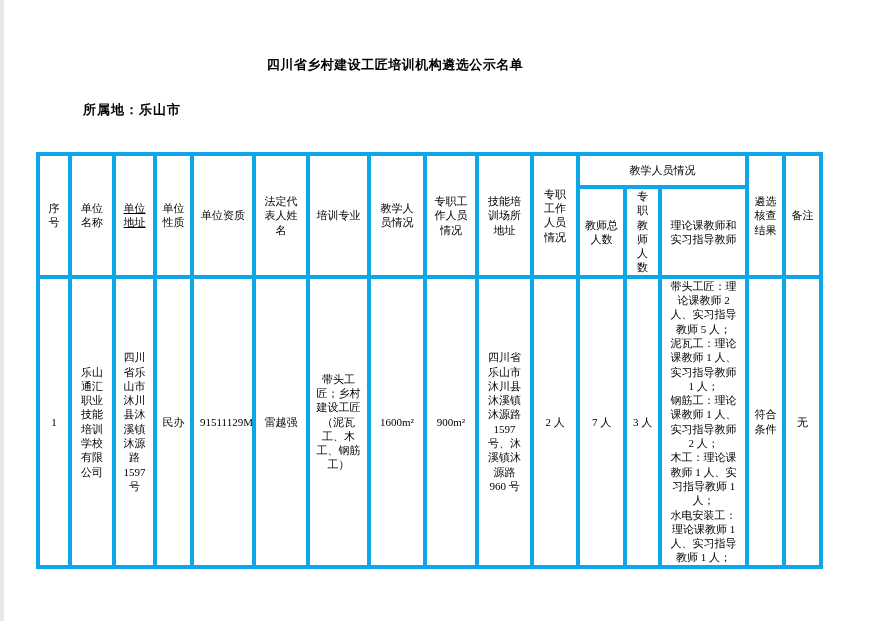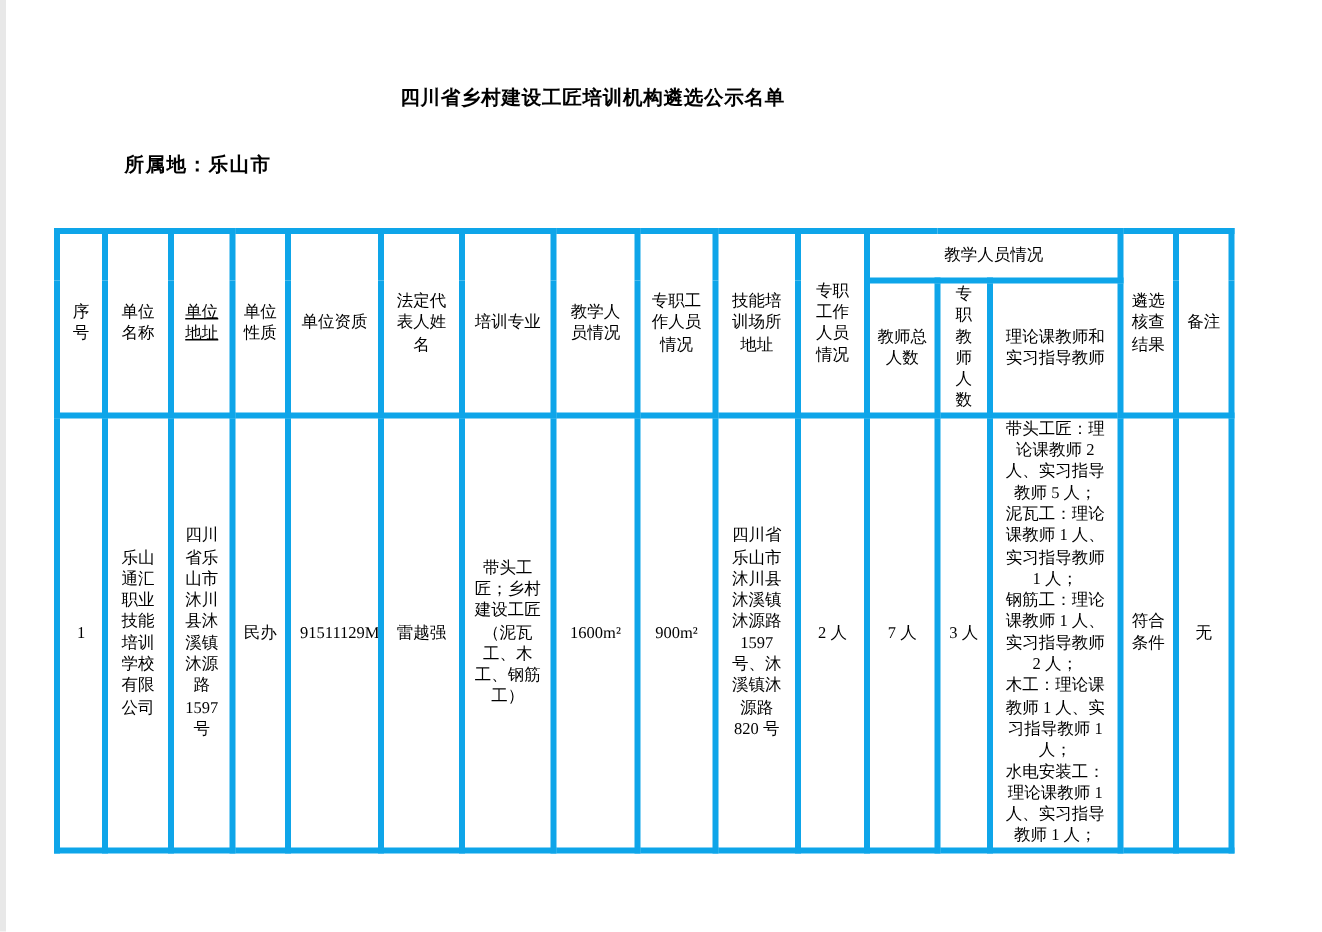--- a/index.html
+++ b/index.html
@@ -130,21 +130,21 @@
     <tr class="r-data">
       <td>1</td>
       <td class="cell-unit-name">乐山通汇职业技能培训学校有限公司</td>
       <td class="cell-unit-addr">四川省乐山市沐川县沐溪镇沐源路1597号</td>
       <td>民办</td>
       <td class="cell-qual">91511129MA6893408K</td>
       <td>雷越强</td>
       <td>带头工匠；乡村建设工匠（泥瓦工、木工、钢筋工）</td>
       <td>1600m²</td>
       <td>900m²</td>
-      <td class="cell-skill-addr">四川省乐山市沐川县沐溪镇 沐源路 1597 号、沐溪镇沐源路 820 号</td>
+      <td class="cell-skill-addr">四川省乐山市沐川县沐溪镇 沐源路 1597 号、沐溪镇沐源路 960 号</td>
       <td>2 人</td>
       <td>7 人</td>
       <td>3 人</td>
       <td class="cell-detail">带头工匠：理论课教师 2 人、实习指导教师 5 人；
 泥瓦工：理论课教师 1 人、实习指导教师 1 人；
 钢筋工：理论课教师 1 人、实习指导教师 2 人；
 木工：理论课教师 1 人、实习指导教师 1 人；
 水电安装工：理论课教师 1 人、实习指导教师 1 人；</td>
       <td class="cell-review">符合条件</td>
       <td>无</td>

